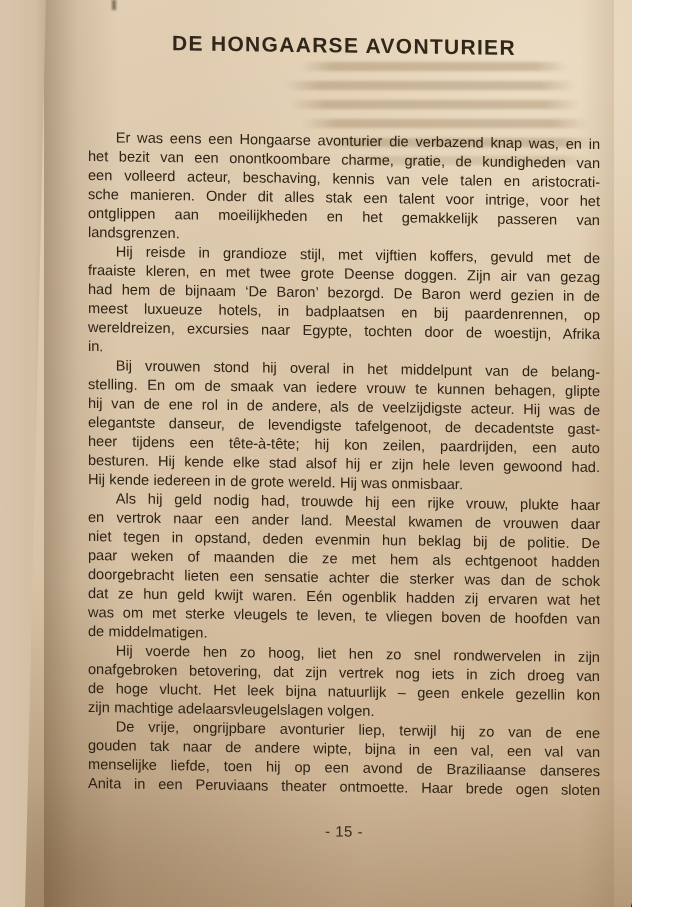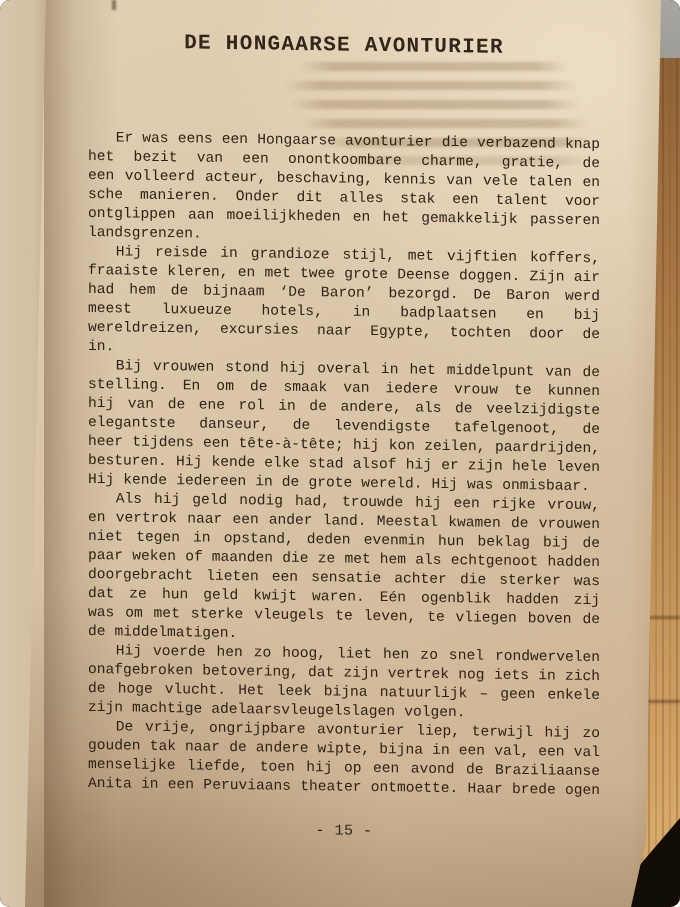--- a/index.html
+++ b/index.html
@@ -1,23 +1,22 @@
 <!DOCTYPE html>
 <html style="--paper: #d9c4a7; --ink: #2e2315; --wood: #b5854e; --wall: #a3a19c; --shadow: #140e08;"><head>
 <meta charset="utf-8">
 <style>
   :root{
     --paper:#d9c4a7; --ink:#2e2315; --wood:#b5854e; --wall:#a3a19c; --shadow:#140e08;
   }
   html,body{margin:0;padding:0;}
   .photo{
-    position:relative; width:680px; height:907px; overflow:hidden;
+    position:relative; width:632px; height:907px; overflow:hidden;
     background:var(--shadow,#140e08);
-    font-family:Liberation Mono, monospace;
-    border-radius:10px;
+    font-family:Liberation Sans, sans-serif;
   }
   
   .wall{
     position:absolute; top:0; right:0; width:28px; height:100px;
     background:linear-gradient(180deg,#a8a6a1 0%,#9c9a95 70%,#8e8c86 100%);
   }
   
   .wood{
     position:absolute; top:58px; right:0; width:88px; bottom:0;
     background:

